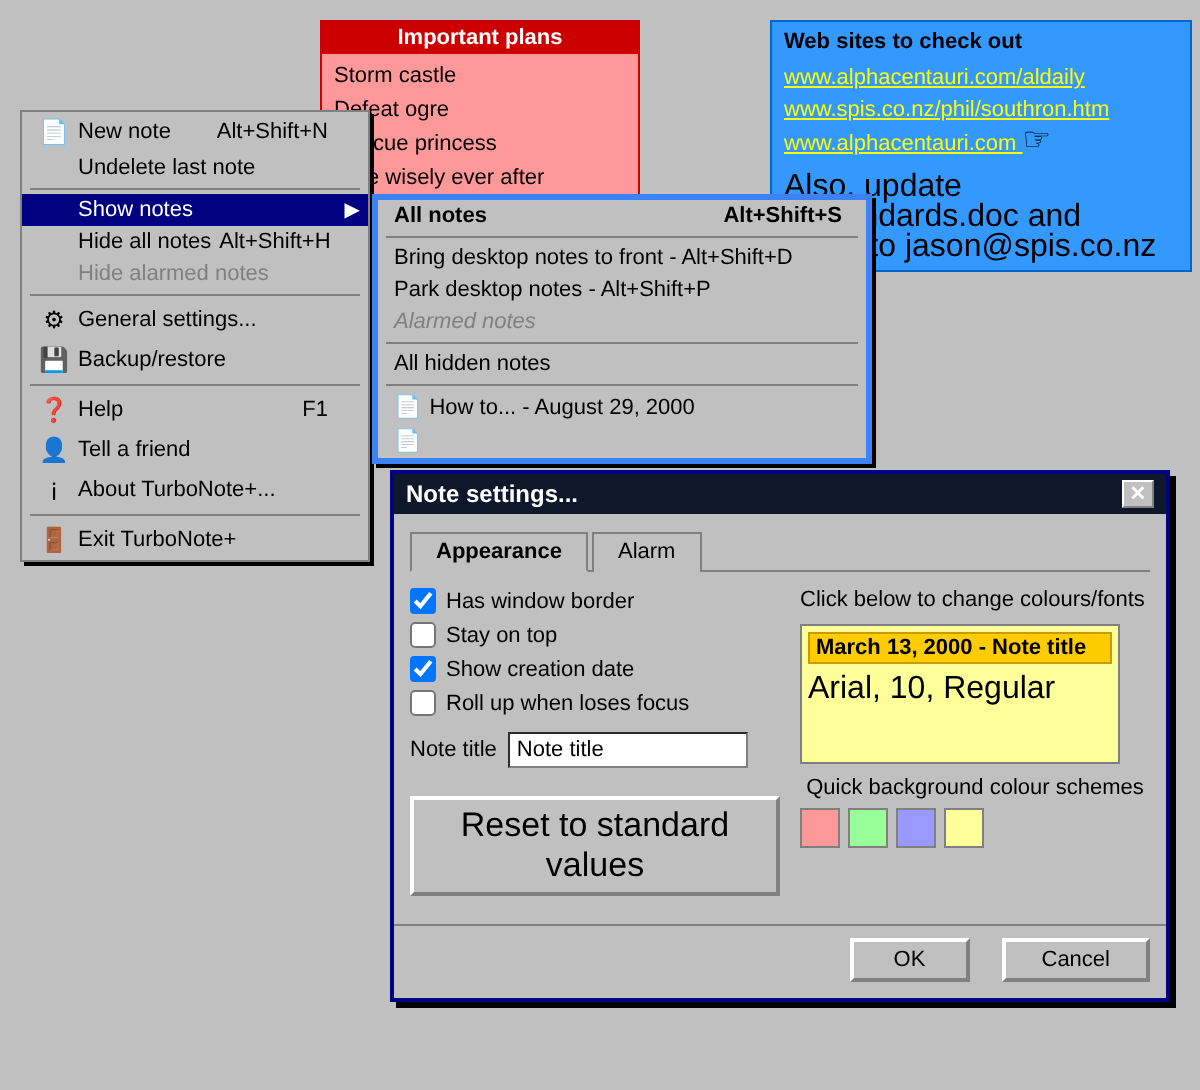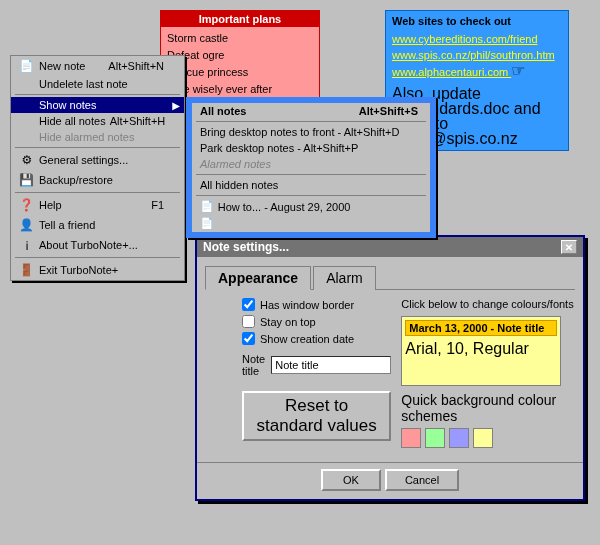--- a/index.html
+++ b/index.html
@@ -35,21 +35,21 @@
       font-size: 11px;
       color: #000;
       line-height: 17px;
     }
 
     
     .web-sites {
       position: absolute;
       top: 10px;
       left: 385px;
-      width: 184px;
+      width: 211px;
       background: #3399ff;
       border: 1px solid #0066cc;
       padding: 4px 6px;
     }
     .web-sites .ws-title {
       font-weight: bold;
       font-size: 11px;
       color: #000;
       margin-bottom: 4px;
     }
@@ -125,21 +125,21 @@
       font-size: 12px;
     }
 
     
     .submenu {
       position: absolute;
       top: 0px;
       left: 175px;
       width: 250px;
       background: #c0c0c0;
-      border: 6px solid #3b82f6;
+      border: 3px solid #3b82f6;
       box-shadow: 2px 2px 0 #000;
       z-index: 20;
     }
     .submenu-item {
       padding: 2px 8px;
       font-size: 11px;
       color: #000;
       cursor: pointer;
       white-space: nowrap;
     }
@@ -161,21 +161,21 @@
     .dialog {
       position: absolute;
       top: 235px;
       left: 195px;
       width: 390px;
       background: #c0c0c0;
       border: 2px solid #000080;
       box-shadow: 3px 3px 0 #000;
     }
     .dialog-titlebar {
-      background: #737373;
+      background: #0f172a;
       color: white;
       font-weight: bold;
       font-size: 12px;
       padding: 3px 6px;
       display: flex;
       align-items: center;
       justify-content: space-between;
     }
     .dialog-titlebar-buttons {
       display: flex;
@@ -200,39 +200,38 @@
     .tab-bar {
       display: flex;
       border-bottom: 1px solid #808080;
       margin-bottom: 8px;
     }
     .tab {
       padding: 3px 12px;
       border: 1px solid #808080;
       border-bottom: none;
       background: #c0c0c0;
-      font-size: 14px;
+      font-size: 11px;
       cursor: pointer;
       margin-right: 2px;
       position: relative;
       top: 1px;
     }
     .tab.active {
       background: #c0c0c0;
       border-bottom: 1px solid #c0c0c0;
       font-weight: bold;
       z-index: 1;
     }
     .dialog-content {
       display: flex;
       gap: 10px;
     }
     .left-col {
       flex: 1;
-      margin-left: 37px;
     }
     .right-col {
       width: 175px;
     }
     .checkbox-row {
       display: flex;
       align-items: center;
       gap: 5px;
       margin-bottom: 4px;
       font-size: 11px;
@@ -294,38 +293,39 @@
       font-size: 11px;
       padding: 1px 3px;
       margin-bottom: 4px;
       border: 1px solid #cc9900;
     }
     .preview-body {
       font-size: 16px;
       color: #000;
     }
     .color-schemes-label {
-      font-size: 14px;
+      font-size: 11px;
       margin-top: 6px;
       margin-bottom: 4px;
+      text-align: center;
     }
     .color-swatches {
       display: flex;
       gap: 4px;
     }
     .swatch {
       width: 20px;
       height: 20px;
       border: 1px solid #808080;
       cursor: pointer;
     }
     .dialog-footer {
       display: flex;
-      justify-content: center;
-      gap: 4px;
+      justify-content: flex-end;
+      gap: 16px;
       padding: 6px 8px 8px;
       border-top: 1px solid #808080;
       margin-top: 6px;
     }
     .footer-btn {
       padding: 3px 18px;
       font-size: 11px;
       background: #c0c0c0;
       border: 2px solid;
       border-color: #fff #808080 #808080 #fff;
@@ -342,21 +342,21 @@
     <div>Storm castle</div>
     <div>Defeat ogre</div>
     <div>Rescue princess</div>
     <div>Rule wisely ever after</div>
     <div>Do not lose sword</div>
   </div>
 </div>
 
 <div class="web-sites">
   <div class="ws-title">Web sites to check out</div>
-  <span class="ws-link">www.cybereditions.com/friend</span>
+  <span class="ws-link">www.alphacentauri.com/aldaily</span>
   <span class="ws-link">www.spis.co.nz/phil/southron.htm</span>
   <span class="ws-link">www.alphacentauri.com <span class="ws-cursor">☞</span></span>
   <div class="ws-text">Also, update c:\standards.doc and<br>email to jason@spis.co.nz</div>
 </div>
 
 <div class="context-menu">
   <div class="menu-item">
     <span class="menu-icon">📄</span>
     <span>New note</span>
     <span class="shortcut">Alt+Shift+N</span>
@@ -458,20 +458,24 @@
           <label>Has window border</label>
         </div>
         <div class="checkbox-row">
           <input type="checkbox" style="">
           <label>Stay on top</label>
         </div>
         <div class="checkbox-row">
           <input type="checkbox" checked="" style="">
           <label>Show creation date</label>
         </div>
+        <div class="checkbox-row">
+          <input type="checkbox" style="">
+          <label>Roll up when loses focus</label>
+        </div>
         <div class="note-title-row">
           <label>Note title</label>
           <input type="text" class="note-title-input" value="Note title" style="">
         </div>
         <button class="btn-reset">Reset to standard values</button>
       </div>
       <div class="right-col">
         <div class="click-label">Click below to change colours/fonts</div>
         <div class="preview-box">
           <div class="preview-title">March 13, 2000 - Note title</div>

